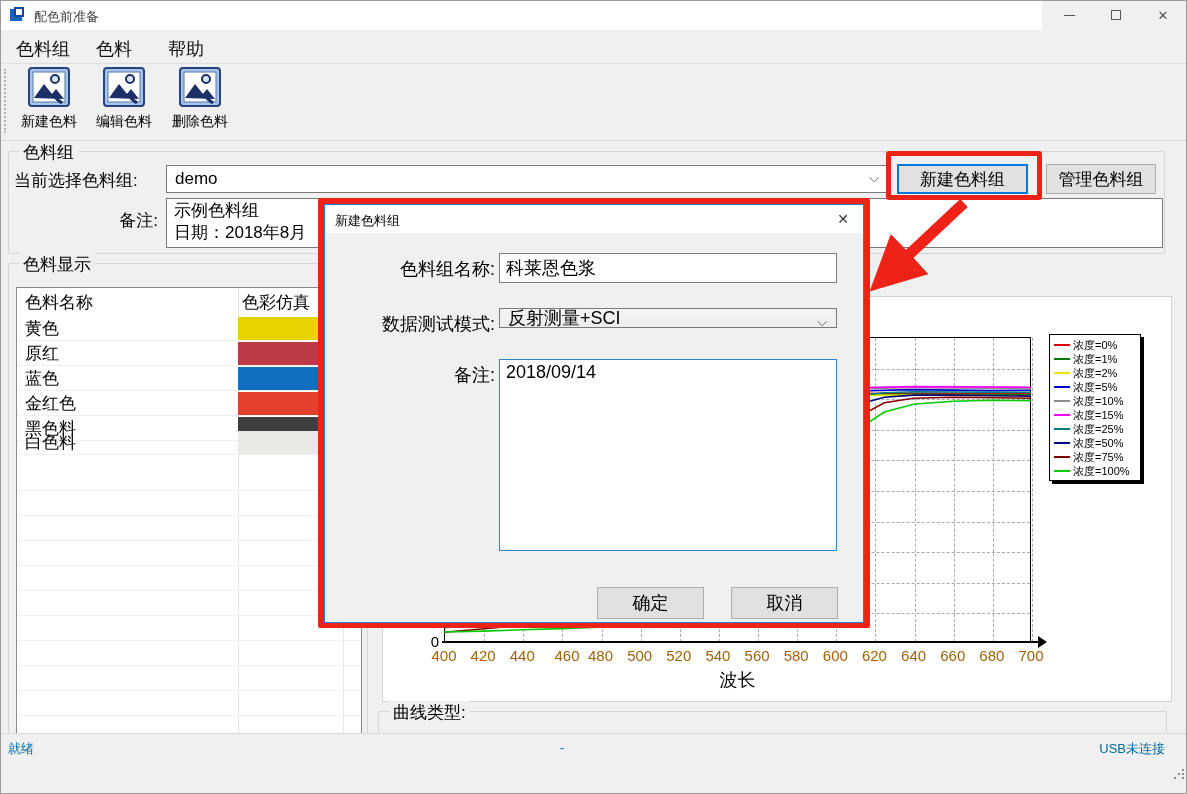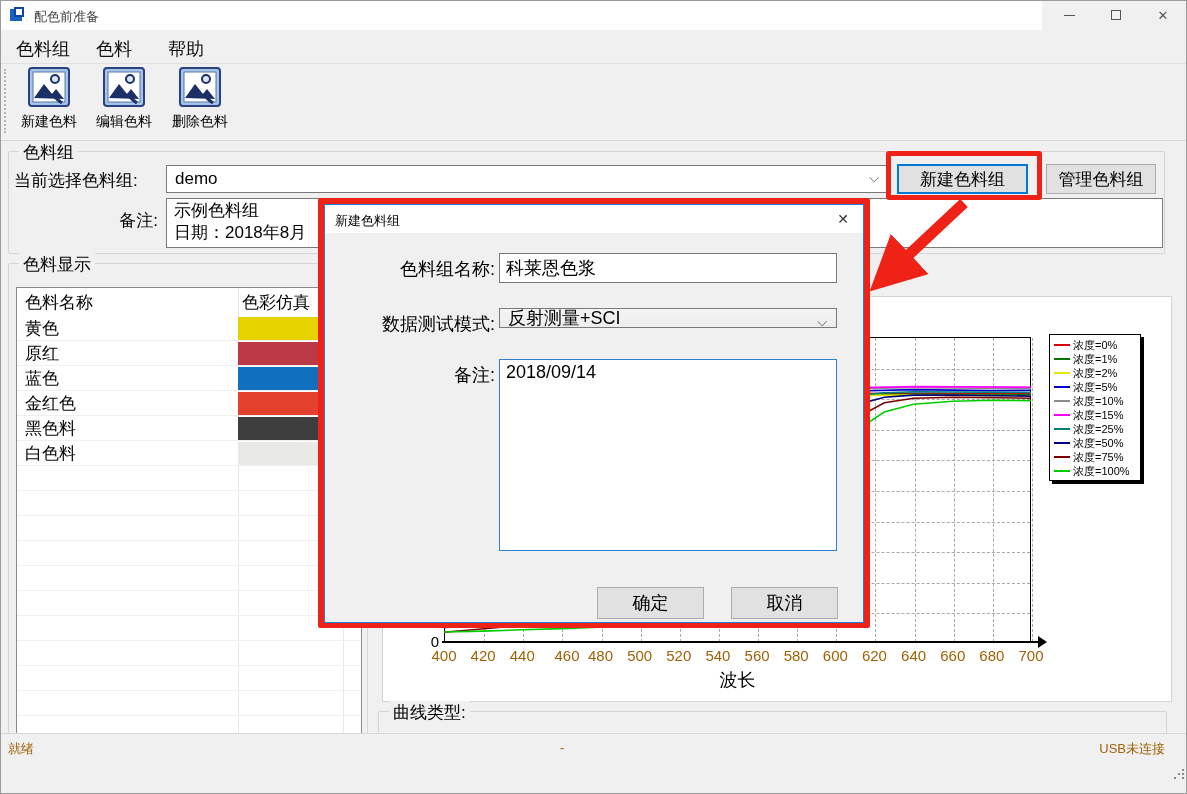--- a/index.html
+++ b/index.html
@@ -69,21 +69,21 @@
   .legend-item .lline { width:16px; height:2px; margin-right:3px; flex:none; }
   .legend-item .ltext { font-size:11px; color:#000; }
 
   
   #curve-type-panel { left:378px; top:711px; width:789px; height:50px; }
   .radio-opt { position:absolute; top:22px; display:flex; align-items:center; font-size:17px; }
   .radio-circ { width:15px; height:15px; border:1px solid #333; border-radius:50%; margin-right:6px; position:relative; background:#fff; }
   .radio-circ.sel::after { content:""; position:absolute; left:3px; top:3px; width:7px; height:7px; border-radius:50%; background:#222; }
 
   
-  #statusbar { left:0; top:733px; width:1187px; height:42px; background:#f0f0f0; border-top:1px solid #d7d7d7; font-size:13px; color:#a16207; }
+  #statusbar { left:0; top:733px; width:1187px; height:42px; background:#f0f0f0; border-top:1px solid #d7d7d7; font-size:13px; color:#0369a1; }
   #status-left { position:absolute; left:8px; top:6px; }
   #status-center { position:absolute; left:560px; top:6px; }
   #status-right { position:absolute; right:22px; top:6px; }
   #resize-grip { position:absolute; right:3px; bottom:4px; width:2px; height:2px; background:#8a8a8a;
      box-shadow:-8px 8px 0 #8a8a8a, 0 8px 0 #8a8a8a, -4px 4px 0 #8a8a8a, 0 4px 0 #8a8a8a, 0 0 0 #8a8a8a; }
 
   
   #dialog-red-frame { left:318px; top:198px; width:552px; height:430px; border:6px solid #ee2217; border-radius:2px; z-index:30; }
   #dialog { left:324px; top:204px; width:540px; height:419px; background:#f0f0f0; border:1px solid #1883d7; z-index:31; }
   #dialog-titlebar { position:absolute; left:0; top:0; width:100%; height:28px; background:#fff; }
@@ -199,21 +199,21 @@
       <span class="swatch" style="background: rgb(17, 111, 192);"></span>
     </div>
     <div class="ct-row" style="top: 103px;">
       <span class="cname">金红色</span>
       <span class="swatch" style="background: rgb(228, 64, 46);"></span>
     </div>
     <div class="ct-row" style="top: 128px;">
       <span class="cname">黑色料</span>
       <span class="swatch" style="background: rgb(62, 62, 62);"></span>
     </div>
-    <div class="ct-row" style="top: 153px; font-family: Liberation Mono, monospace;">
+    <div class="ct-row" style="top: 142px; font-family: Liberation Mono, monospace;">
       <span class="cname">白色料</span>
       <span class="swatch" style="background: rgb(233, 233, 229);"></span>
     </div>
     <div class="ct-empty" style="top: 178px;"></div>
     <div class="ct-empty" style="top: 203px;"></div>
     <div class="ct-empty" style="top: 228px;"></div>
     <div class="ct-empty" style="top: 253px;"></div>
     <div class="ct-empty" style="top: 278px;"></div>
     <div class="ct-empty" style="top: 303px;"></div>
     <div class="ct-empty" style="top: 328px;"></div>

